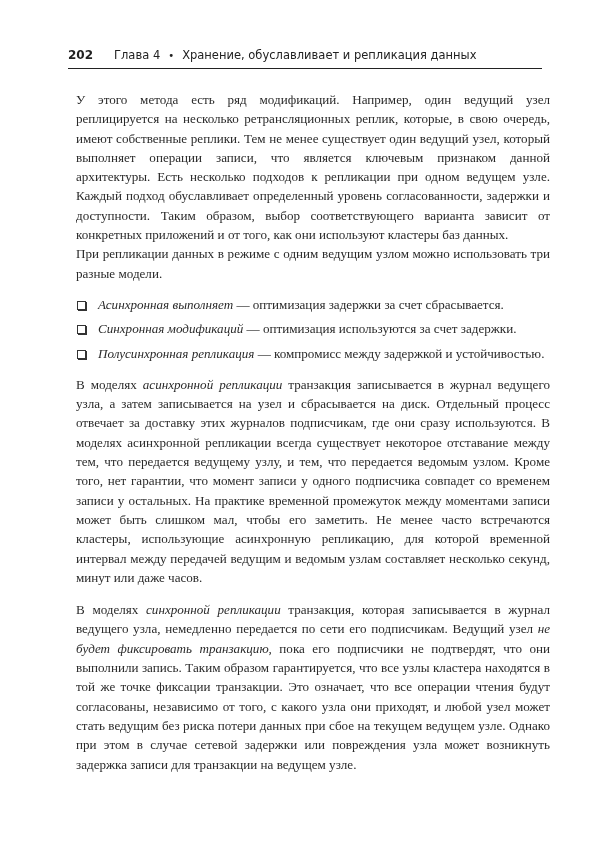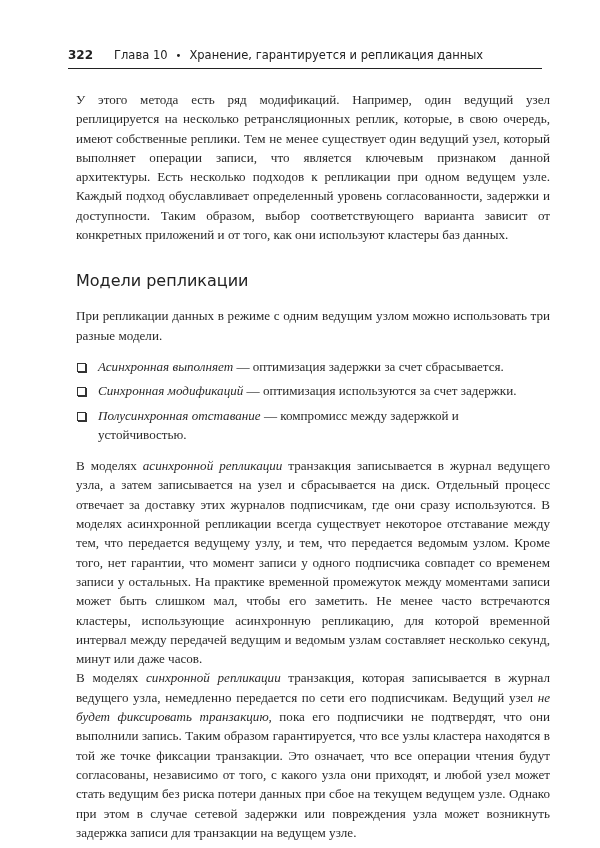--- a/index.html
+++ b/index.html
@@ -9,57 +9,56 @@
     position: absolute; top: 48px; left: 0; width: 474px; height: 20px;
     font-family: "DejaVu Sans", sans-serif; font-size: 11.5px; color: #222;
     border-bottom: 1px solid #222; padding-bottom: 0;
   }
   .running-head .pagenum { font-weight: bold; display: inline-block; width: 46px; font-size: 12px; }
   .running-head .chapter { display: inline-block; }
   .running-head .bullet { display: inline-block; margin: 0 8px; font-size: 10px; }
   .content { position: absolute; top: 90px; left: 8px; width: 474px;
     font-family: "Liberation Serif", serif; font-size: 13.1px; line-height: 19.3px; color: #2a2a2a; }
   p { margin: 0; text-align: justify; }
-  .para + .para { }
+  .para + .para { margin-top: 13px; }
   h2 {
     font-family: "DejaVu Sans", sans-serif; font-weight: normal; font-size: 16px;
     color: #222; margin: 26px 0 14px 0; line-height: 22px;
   }
   ul.models { list-style: none; margin: 12px 0 12px 0; padding: 0; }
   ul.models li { position: relative; padding-left: 22px; line-height: 19.3px; margin-bottom: 5px; }
   ul.models li .box {
     position: absolute; left: 1px; top: 6px; width: 7px; height: 7px;
     border: 1.3px solid #333; box-shadow: 1px 1px 0 #333;
   }
   em { font-style: italic; }
 </style>
 </head>
 <body>
 
 <div class="page">
   <div class="running-head">
-    <span class="pagenum">322</span><span class="chapter">Глава 10</span><span class="bullet">•</span><span class="chapter">Хранение, гарантируется и репликация данных</span>
+    <span class="pagenum">202</span><span class="chapter">Глава 4</span><span class="bullet">•</span><span class="chapter">Хранение, обуславливает и репликация данных</span>
   </div>
 
   <div class="content">
     <p class="para">У этого метода есть ряд модификаций. Например, один ведущий узел реплицируется на несколько ретрансляционных реплик, которые, в свою очередь, имеют собственные реплики. Тем не менее существует один ведущий узел, который выполняет операции записи, что является ключевым признаком данной архитектуры. Есть несколько подходов к репликации при одном ведущем узле. Каждый подход обуславливает определенный уровень согласованности, задержки и доступности. Таким образом, выбор соответствующего варианта зависит от конкретных приложений и от того, как они используют кластеры баз данных.</p>
 
-    <h2>Модели репликации</h2>
 
     <p>При репликации данных в режиме с одним ведущим узлом можно использовать три разные модели.</p>
 
     <ul class="models">
       <li>
         <span class="box"></span><em>Асинхронная выполняет</em><span> — оптимизация задержки за счет сбрасывается.</span>
       </li>
       <li>
         <span class="box"></span><em>Синхронная модификаций</em><span> — оптимизация используются за счет задержки.</span>
       </li>
       <li>
-        <span class="box"></span><em>Полусинхронная отставание</em><span> — компромисс между задержкой и устойчивостью.</span>
+        <span class="box"></span><em>Полусинхронная репликация</em><span> — компромисс между задержкой и устойчивостью.</span>
       </li>
     </ul>
 
     <p class="para"><span>В моделях </span><em>асинхронной репликации</em><span> транзакция записывается в журнал ведущего узла, а затем записывается на узел и сбрасывается на диск. Отдельный процесс отвечает за доставку этих журналов подписчикам, где они сразу используются. В моделях асинхронной репликации всегда существует некоторое отставание между тем, что передается ведущему узлу, и тем, что передается ведомым узлом. Кроме того, нет гарантии, что момент записи у одного подписчика совпадет со временем записи у остальных. На практике временной промежуток между моментами записи может быть слишком мал, чтобы его заметить. Не менее часто встречаются кластеры, использующие асинхронную репликацию, для которой временной интервал между передачей ведущим и ведомым узлам составляет несколько секунд, минут или даже часов.</span></p>
 
     <p class="para"><span>В моделях </span><em>синхронной репликации</em><span> транзакция, которая записывается в журнал ведущего узла, немедленно передается по сети его подписчикам. Ведущий узел </span><em>не будет фиксировать транзакцию</em><span>, пока его подписчики не подтвердят, что они выполнили запись. Таким образом гарантируется, что все узлы кластера находятся в той же точке фиксации транзакции. Это означает, что все операции чтения будут согласованы, независимо от того, с какого узла они приходят, и любой узел может стать ведущим без риска потери данных при сбое на текущем ведущем узле. Однако при этом в случае сетевой задержки или повреждения узла может возникнуть задержка записи для транзакции на ведущем узле.</span></p>
 
   </div>
 </div>
 

